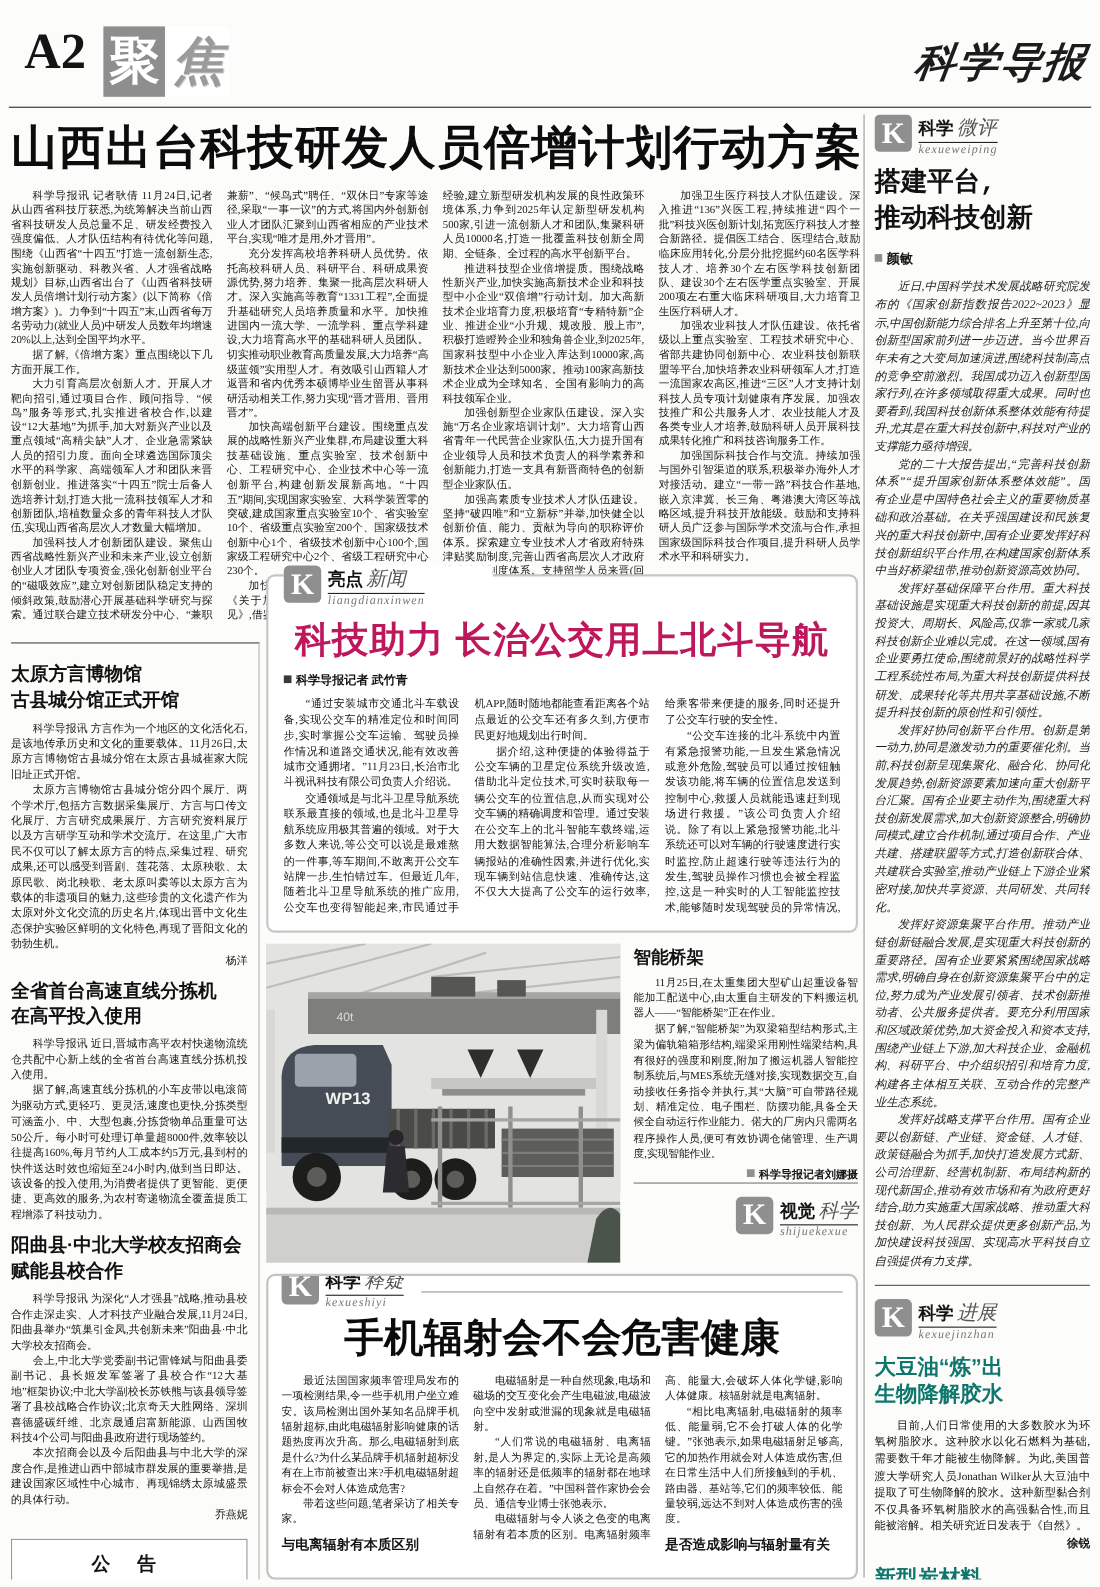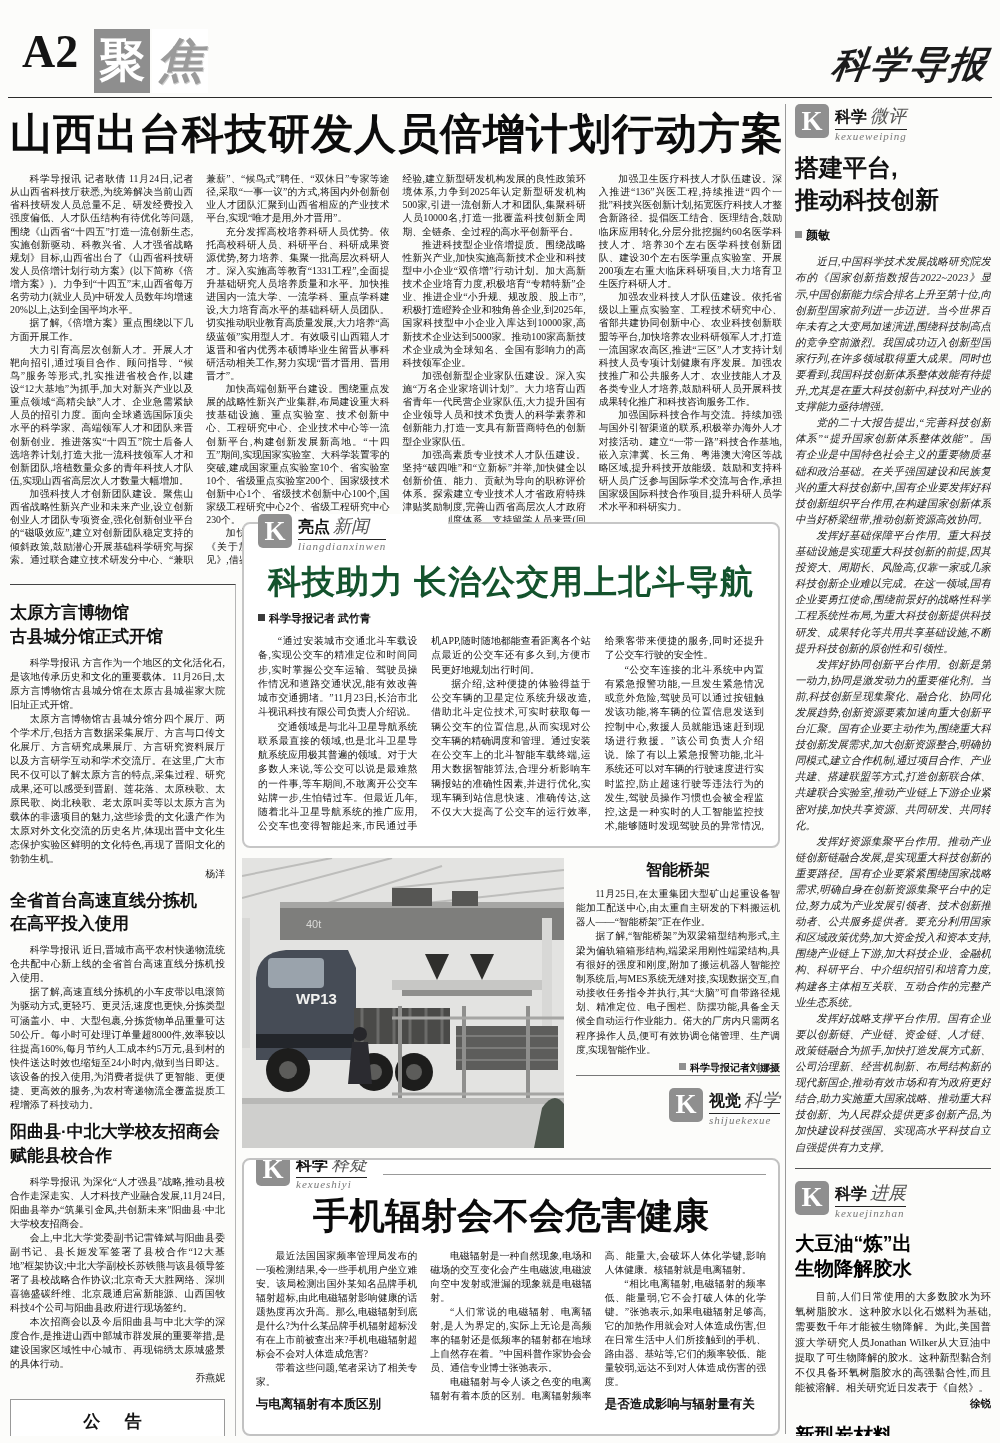--- a/index.html
+++ b/index.html
@@ -1,21 +1,21 @@
 <!DOCTYPE html>
 <html><head>
 <meta charset="utf-8">
 <style>
   *{margin:0;padding:0;box-sizing:border-box}
   html,body{width:1000px;height:1443px;background:#f6f6f4}
   body{font-family:"Liberation Serif","DejaVu Serif",serif;color:#141414;position:relative;overflow:hidden}
   .page{position:absolute;inset:0;background:#fcfcfa}
   p{text-indent:2em;text-align:justify;margin:0}
   
-  .hdr{position:absolute;left:8px;top:6px;width:984px;height:92px;border-bottom:1.5px solid #2b2b2b;display:flex;justify-content:space-between;align-items:center}
+  .hdr{position:absolute;left:8px;top:6px;width:984px;height:92px;border-bottom:1.5px solid #2b2b2b;display:flex;justify-content:space-between;align-items:flex-start}
   .hdr-left{display:flex;align-items:flex-start;gap:16px;padding-top:18px;padding-left:14px}
   .edition{font-size:46px;font-weight:bold;line-height:1}
   .focus-logo{display:flex;gap:2px}
   .fz{width:56px;height:64px;display:flex;align-items:center;justify-content:center;font-size:46px;font-weight:bold;line-height:1}
   .fz1{background:#8e8e8e;color:#fff}
   .fz2{color:#9b9b9b;background:#fff;font-style:italic;text-shadow:1px 1px 0 #ccc}
   .hdr-right{display:flex;align-items:center;gap:14px;padding-top:26px;padding-right:4px}
   .masthead{font-size:37px;font-style:italic;font-weight:bold;transform:skewX(-8deg);letter-spacing:2px;color:#1c1c1c}
   .dateblock{font-size:11px;font-weight:bold;line-height:1.85;color:#222}
   .sq{display:inline-block;width:7px;height:7px;background:#8f8f8f;margin-right:4px;vertical-align:1px}
@@ -26,44 +26,44 @@
   
   .vline{position:absolute;left:785px;top:104px;height:1330px;border-left:1px solid #999}
   .sidebar{position:absolute;left:795px;top:104px;width:196px;height:1332px;overflow:hidden}
   .klogo{display:flex;align-items:flex-start;gap:6px}
   .kbox{width:34px;height:34px;background:#8f8f8f;border-radius:5px;color:#fff;font-weight:bold;font-size:27px;display:flex;align-items:center;justify-content:center;flex:0 0 auto}
   .kright{display:flex;flex-direction:column}
   .kcn{font-size:16px;border-bottom:1.5px solid #222;padding-bottom:1px;white-space:nowrap}
   .kcn b{font-family:"Liberation Sans","DejaVu Sans",sans-serif;font-weight:700}
   .kcn i{color:#555;font-size:18px;margin-left:3px}
   .kpy{font-style:italic;color:#777;font-size:11px;letter-spacing:1px}
-  .wp-title{font-family:Liberation Sans, sans-serif;font-weight:800;font-size:24px;line-height:1.32;margin:10px 0 12px;color:#111}
+  .wp-title{font-family:Liberation Mono, monospace;font-weight:800;font-size:24px;line-height:1.32;margin:10px 0 12px;color:#111}
   .author-row{font-size:12px;font-weight:bold;margin-bottom:10px}
   .wp-text{font-style:italic;font-size:10.6px;line-height:1.52;color:#1a1a1a}
   .sb-divider{border-top:1px solid #555;margin:12px 0 12px}
-  .jz-item h3{font-family:"Liberation Sans","DejaVu Sans",sans-serif;font-weight:600;font-size:19.5px;line-height:1.3;margin:12px 0 8px;color:#000000;white-space:pre-line}
+  .jz-item h3{font-family:"Liberation Sans","DejaVu Sans",sans-serif;font-weight:600;font-size:19.5px;line-height:1.3;margin:12px 0 8px;color:#0f766e;white-space:pre-line}
   .jz-text{font-size:10.2px;line-height:1.48}
   .jz-by{display:block;text-align:right;font-weight:bold;font-size:10.5px;margin-top:1px}
   
   .left-col{position:absolute;left:10px;top:584px;width:226px;height:852px;border-top:1px solid #444;border-right:1px solid #b5b5b5;padding:8px 10px 0 0;overflow:hidden}
   .lc-title{font-family:"Liberation Sans","DejaVu Sans",sans-serif;font-weight:800;font-size:17px;line-height:1.4;margin:8px 0 7px;color:#111}
   .lc-text{font-size:9.9px;line-height:1.42}
   .lc-by{display:block;text-align:right;font-weight:normal;text-indent:0}
   .notice-box{border:1px solid #999;margin-top:14px;padding:10px 12px 12px;background:#fff}
   .notice-title{text-align:center;font-family:"Liberation Sans","DejaVu Sans",sans-serif;font-size:17px;font-weight:bold;letter-spacing:10px;margin-bottom:8px}
   
   .liangdian-box{position:absolute;left:242px;top:522px;width:538px;height:326px;border:2px solid #c6c6c6;border-radius:8px;padding:4px 14px 8px;background:#fff}
   .ld-logo{margin-top:-14px;background:#fff;width:190px;padding-right:8px}
-  .ld-title{text-align:center;font-family:"Liberation Sans","DejaVu Sans",sans-serif;font-weight:900;font-size:33px;letter-spacing:1px;margin:8px 0 6px;white-space:nowrap;color:#14532d}
+  .ld-title{text-align:center;font-family:"Liberation Sans","DejaVu Sans",sans-serif;font-weight:900;font-size:33px;letter-spacing:1px;margin:8px 0 6px;white-space:nowrap;color:#be185d}
   .ld-byline{font-size:11px;font-weight:bold;margin:2px 0 8px}
   .ld-cols{column-count:3;column-gap:14px;column-fill:auto;font-size:9.9px;line-height:1.44;height:208px;overflow:hidden}
   
   .photo-wrap{position:absolute;left:242px;top:858px;width:322px;height:226px;background:#ddd}
   .bridge-block{position:absolute;left:576px;top:858px;width:204px;height:290px}
-  .bridge-title{text-align:center;font-family:"Liberation Sans","DejaVu Sans",sans-serif;font-weight:800;font-size:16px;margin:2px 0 6px}
+  .bridge-title{font-family:"Liberation Sans","DejaVu Sans",sans-serif;font-weight:800;font-size:16px;margin:2px 0 6px}
   .bridge-text{font-size:9.7px;line-height:1.46}
   .bridge-credit{text-align:right;font-weight:bold;font-size:10px;margin-top:4px;border-bottom:1px solid #777;padding-bottom:0}
   .shijue-row{display:flex;justify-content:flex-end;margin-top:12px}
   
   .shiyi-box{position:absolute;left:242px;top:1158px;width:538px;height:278px;border:2px solid #c2c2c2;border-radius:8px;padding:4px 12px;background:#fff;overflow:hidden}
   .sy-logo-row{display:flex;align-items:center;gap:10px;margin-top:-12px}
   .sy-logo{background:#fff;padding-right:6px}
   .sy-rule{flex:1;border-top:1px solid #999;margin-top:6px}
   .sy-title{text-align:center;font-family:"Liberation Sans","DejaVu Sans",sans-serif;font-weight:900;font-size:36px;margin:2px 0 8px;white-space:nowrap;color:#0b0b0b}
   .sy-cols{column-count:3;column-gap:13px;column-fill:auto;font-size:9.8px;line-height:1.43;height:178px;overflow:hidden}

